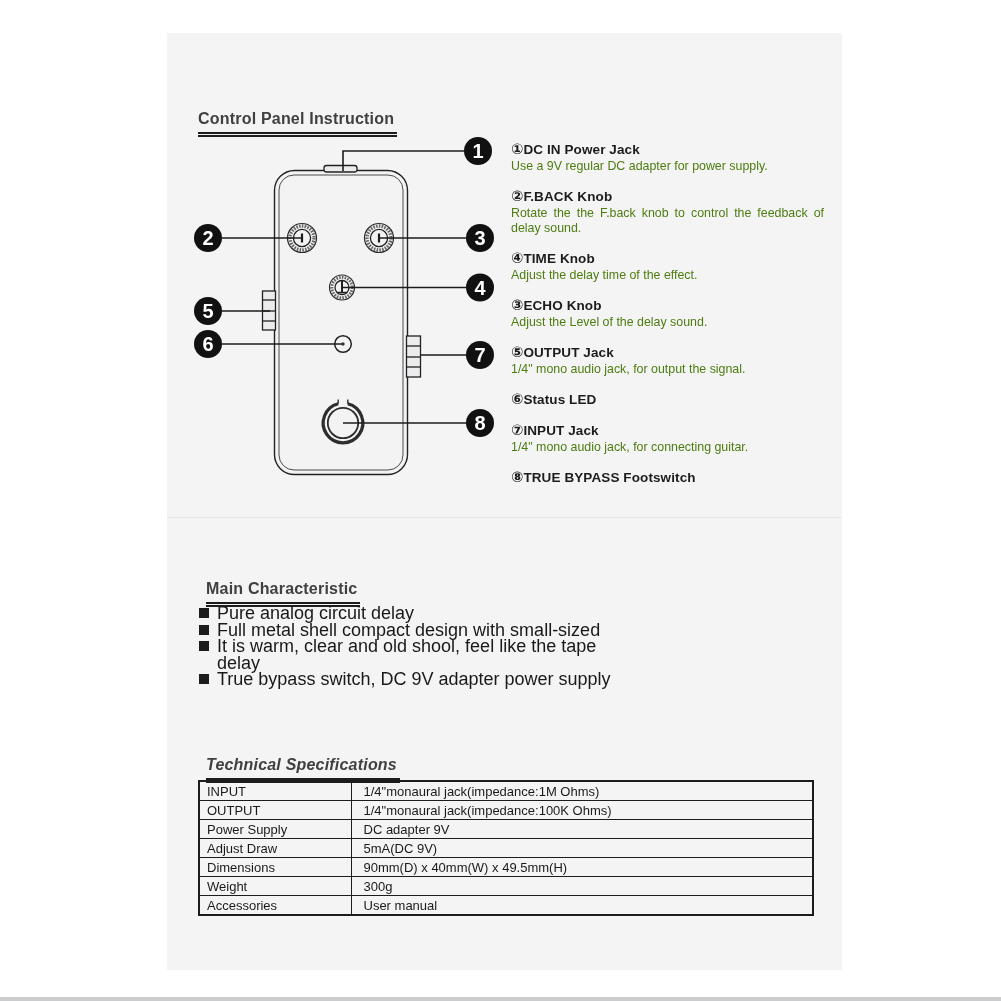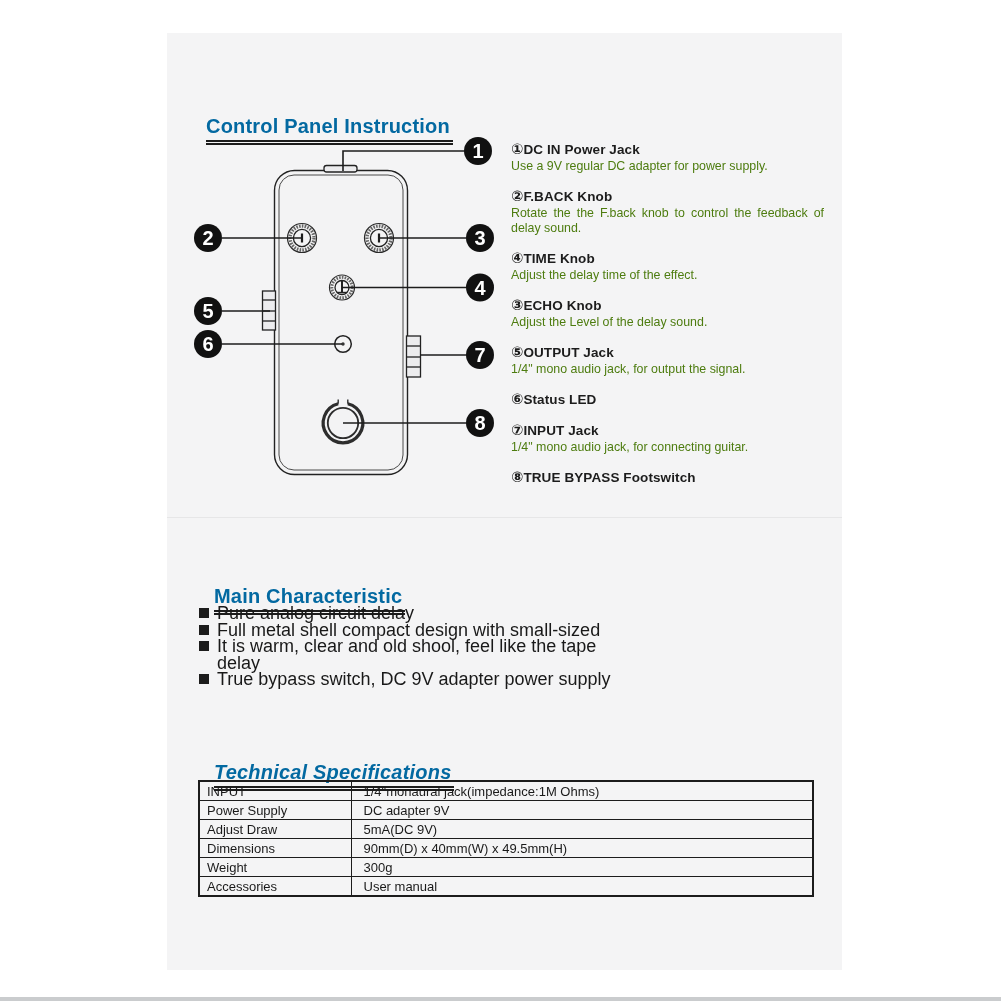--- a/index.html
+++ b/index.html
@@ -9,22 +9,22 @@
     font-family:"Liberation Sans","DejaVu Sans",sans-serif;
   }
   .page {
     position:absolute; left:167px; top:33px; width:675px; height:937px;
     background:#f4f4f5;
   }
   .crease { position:absolute; left:167px; top:517px; width:675px; height:1px; background:rgba(0,0,0,0.055); }
   .bottom-edge { position:absolute; left:0; top:997px; width:1001px; height:4px; background:#caccce; }
 
   .sec-title {
-    position:absolute; margin:16px; font-size:20px; font-weight:bold; line-height:23px;
-    letter-spacing:0.2px; color:#0369a1;
+    position:absolute; margin:8px; font-size:16px; font-weight:bold; line-height:23px;
+    letter-spacing:0.2px; color:#404040;
     border-bottom:5px double #1c1c1c; padding:0 3px 2px 0; display:inline-block;
   }
   #title-control { left:190px; top:99px; }
   #title-main    { left:198px; top:569px; }
   #title-tech    { left:198px; top:745px;font-style:italic; }
 
   .diagram { position:absolute; left:160px; top:130px; }
 
   .desc-col { position:absolute; left:511px; top:141px; width:313px; }
   .desc-item { margin:0 0 14px 0; }
@@ -218,20 +218,24 @@
     <colgroup>
         <col class="c-label">
         <col>
       </colgroup>
     <tbody>
       <tr>
         <td>INPUT</td>
         <td class="val">1/4"monaural jack(impedance:1M Ohms)</td>
       </tr>
       <tr>
+        <td>OUTPUT</td>
+        <td class="val">1/4"monaural jack(impedance:100K Ohms)</td>
+      </tr>
+      <tr>
         <td>Power Supply</td>
         <td class="val">DC adapter 9V</td>
       </tr>
       <tr>
         <td>Adjust Draw</td>
         <td class="val">5mA(DC 9V)</td>
       </tr>
       <tr>
         <td>Dimensions</td>
         <td class="val">90mm(D) x 40mm(W) x 49.5mm(H)</td>

